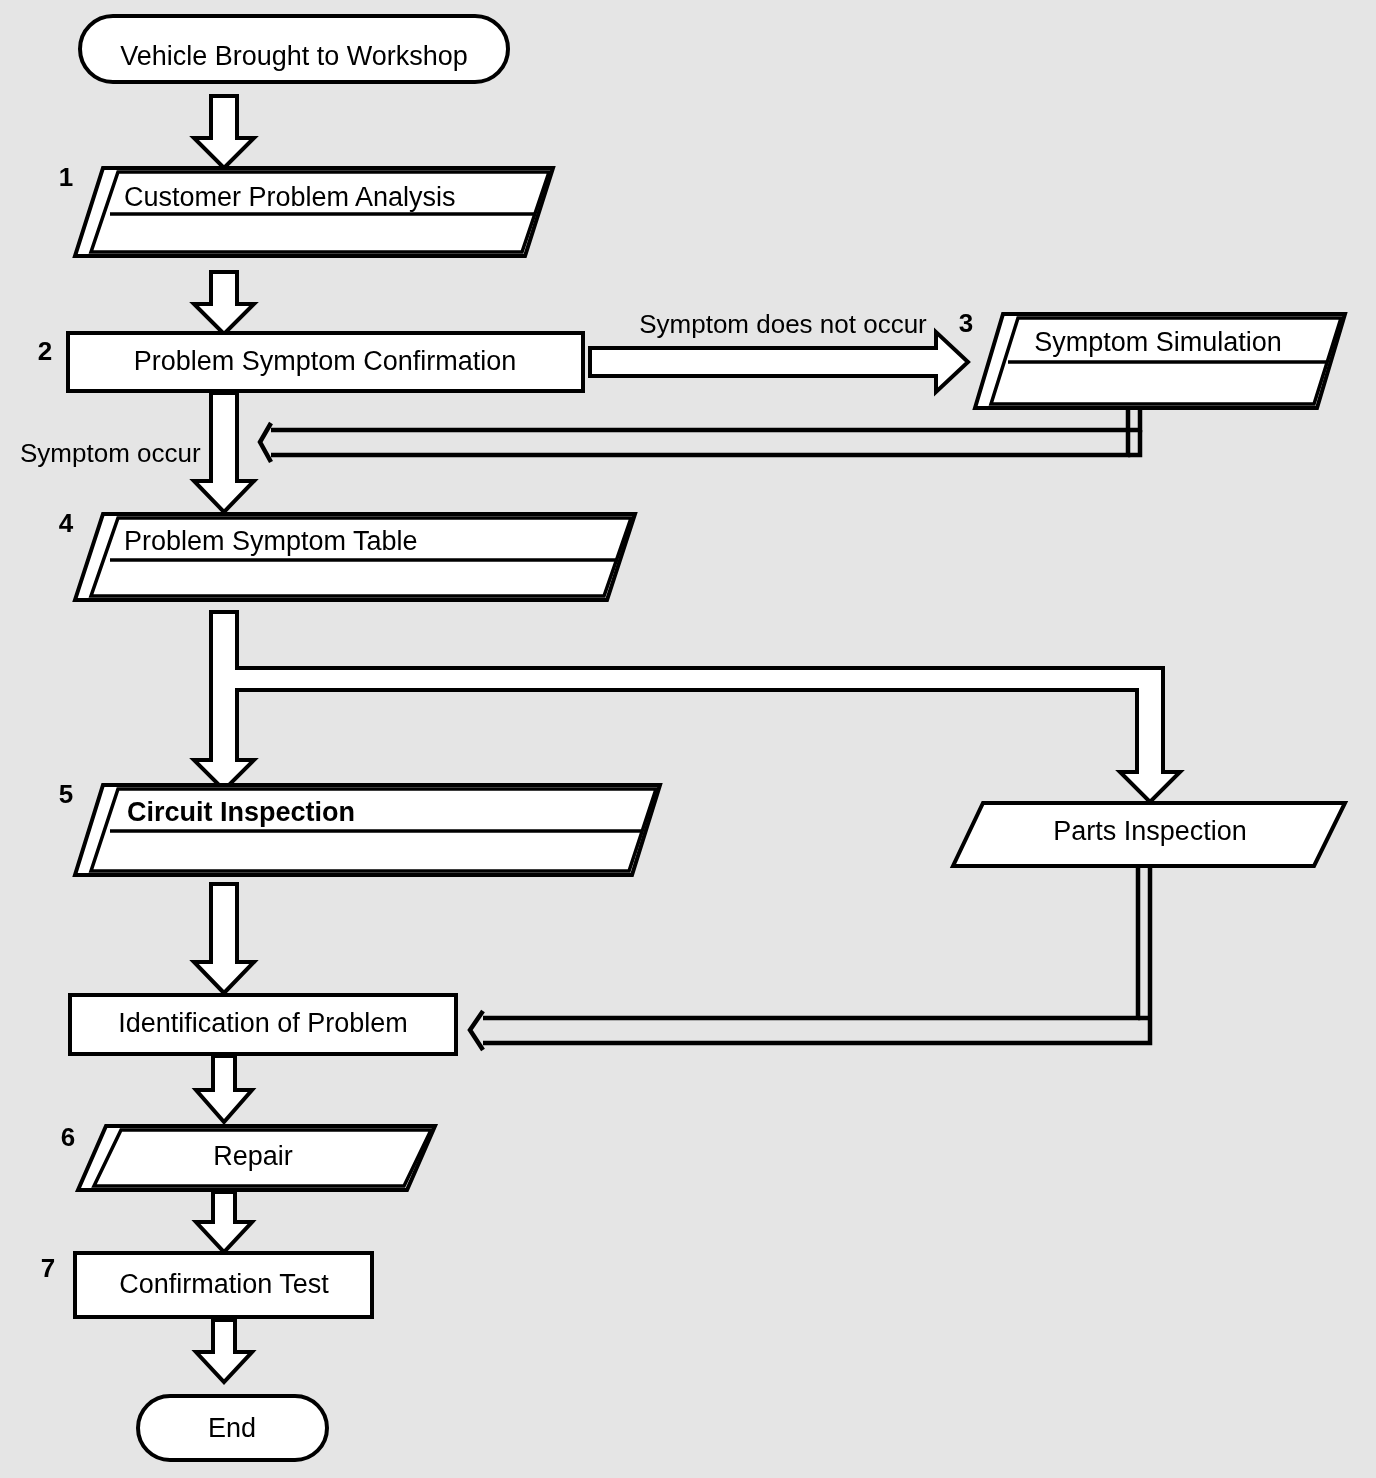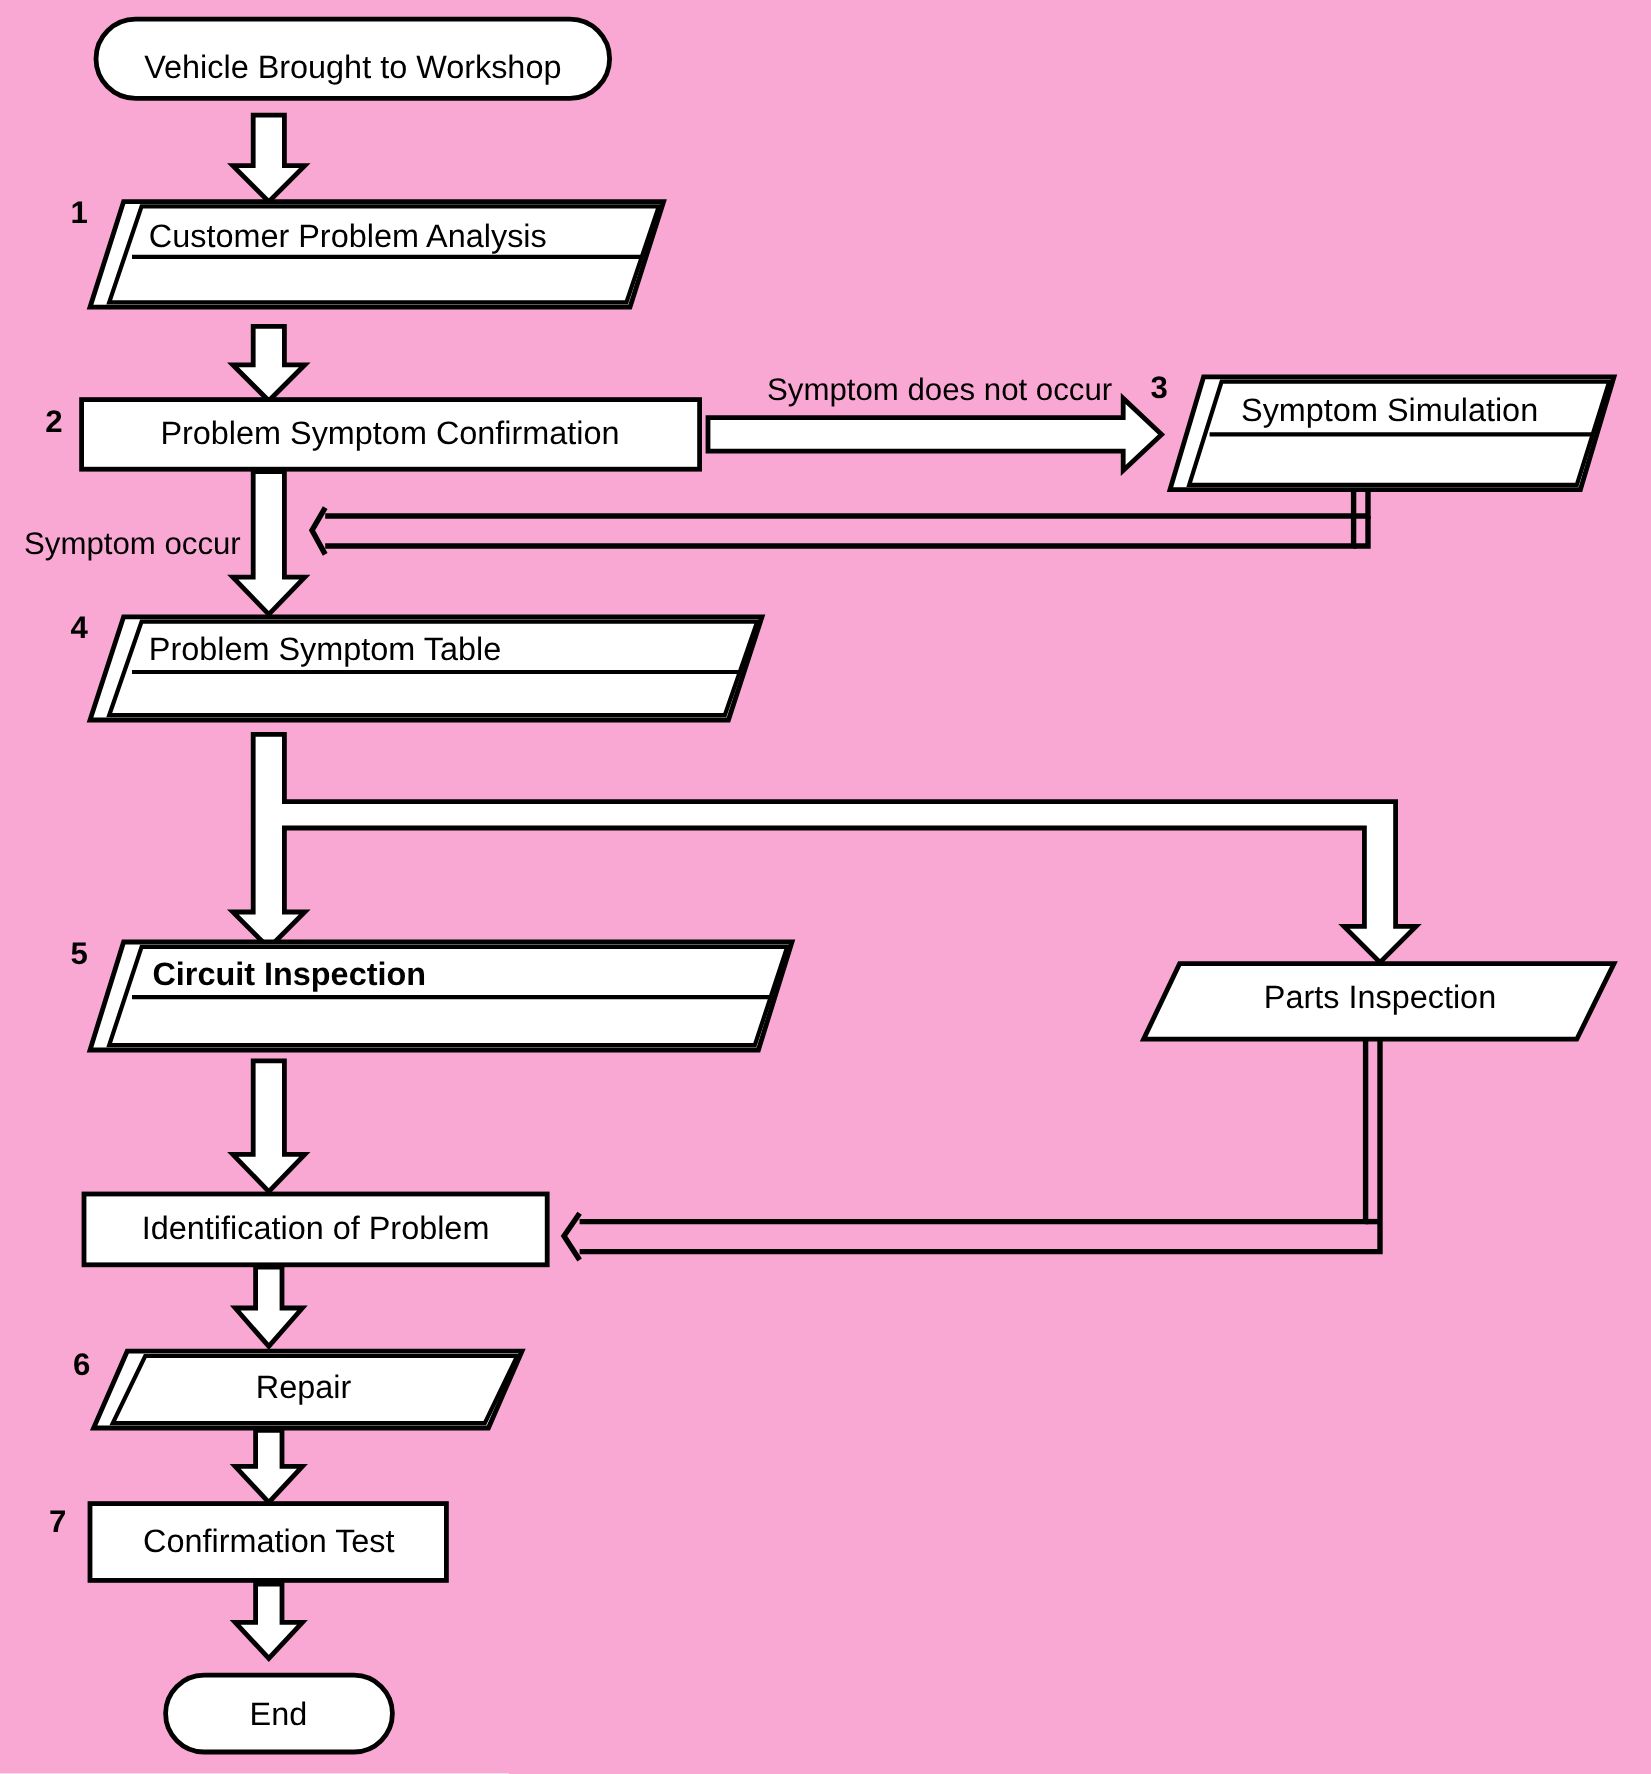--- a/index.html
+++ b/index.html
@@ -4,21 +4,21 @@
 <style>
   html, body {
     margin: 0;
     padding: 0;
     background: #ffffff;
   }
   #page {
     position: relative;
     width: 1376px;
     height: 1478px;
-    background: #f9a8d4;
+    background: #e5e5e5;
     font-family: "Liberation Sans", sans-serif;
     overflow: hidden;
   }
   svg.flow {
     position: absolute;
     left: 0;
     top: 0;
     width: 1376px;
     height: 1478px;
   }

